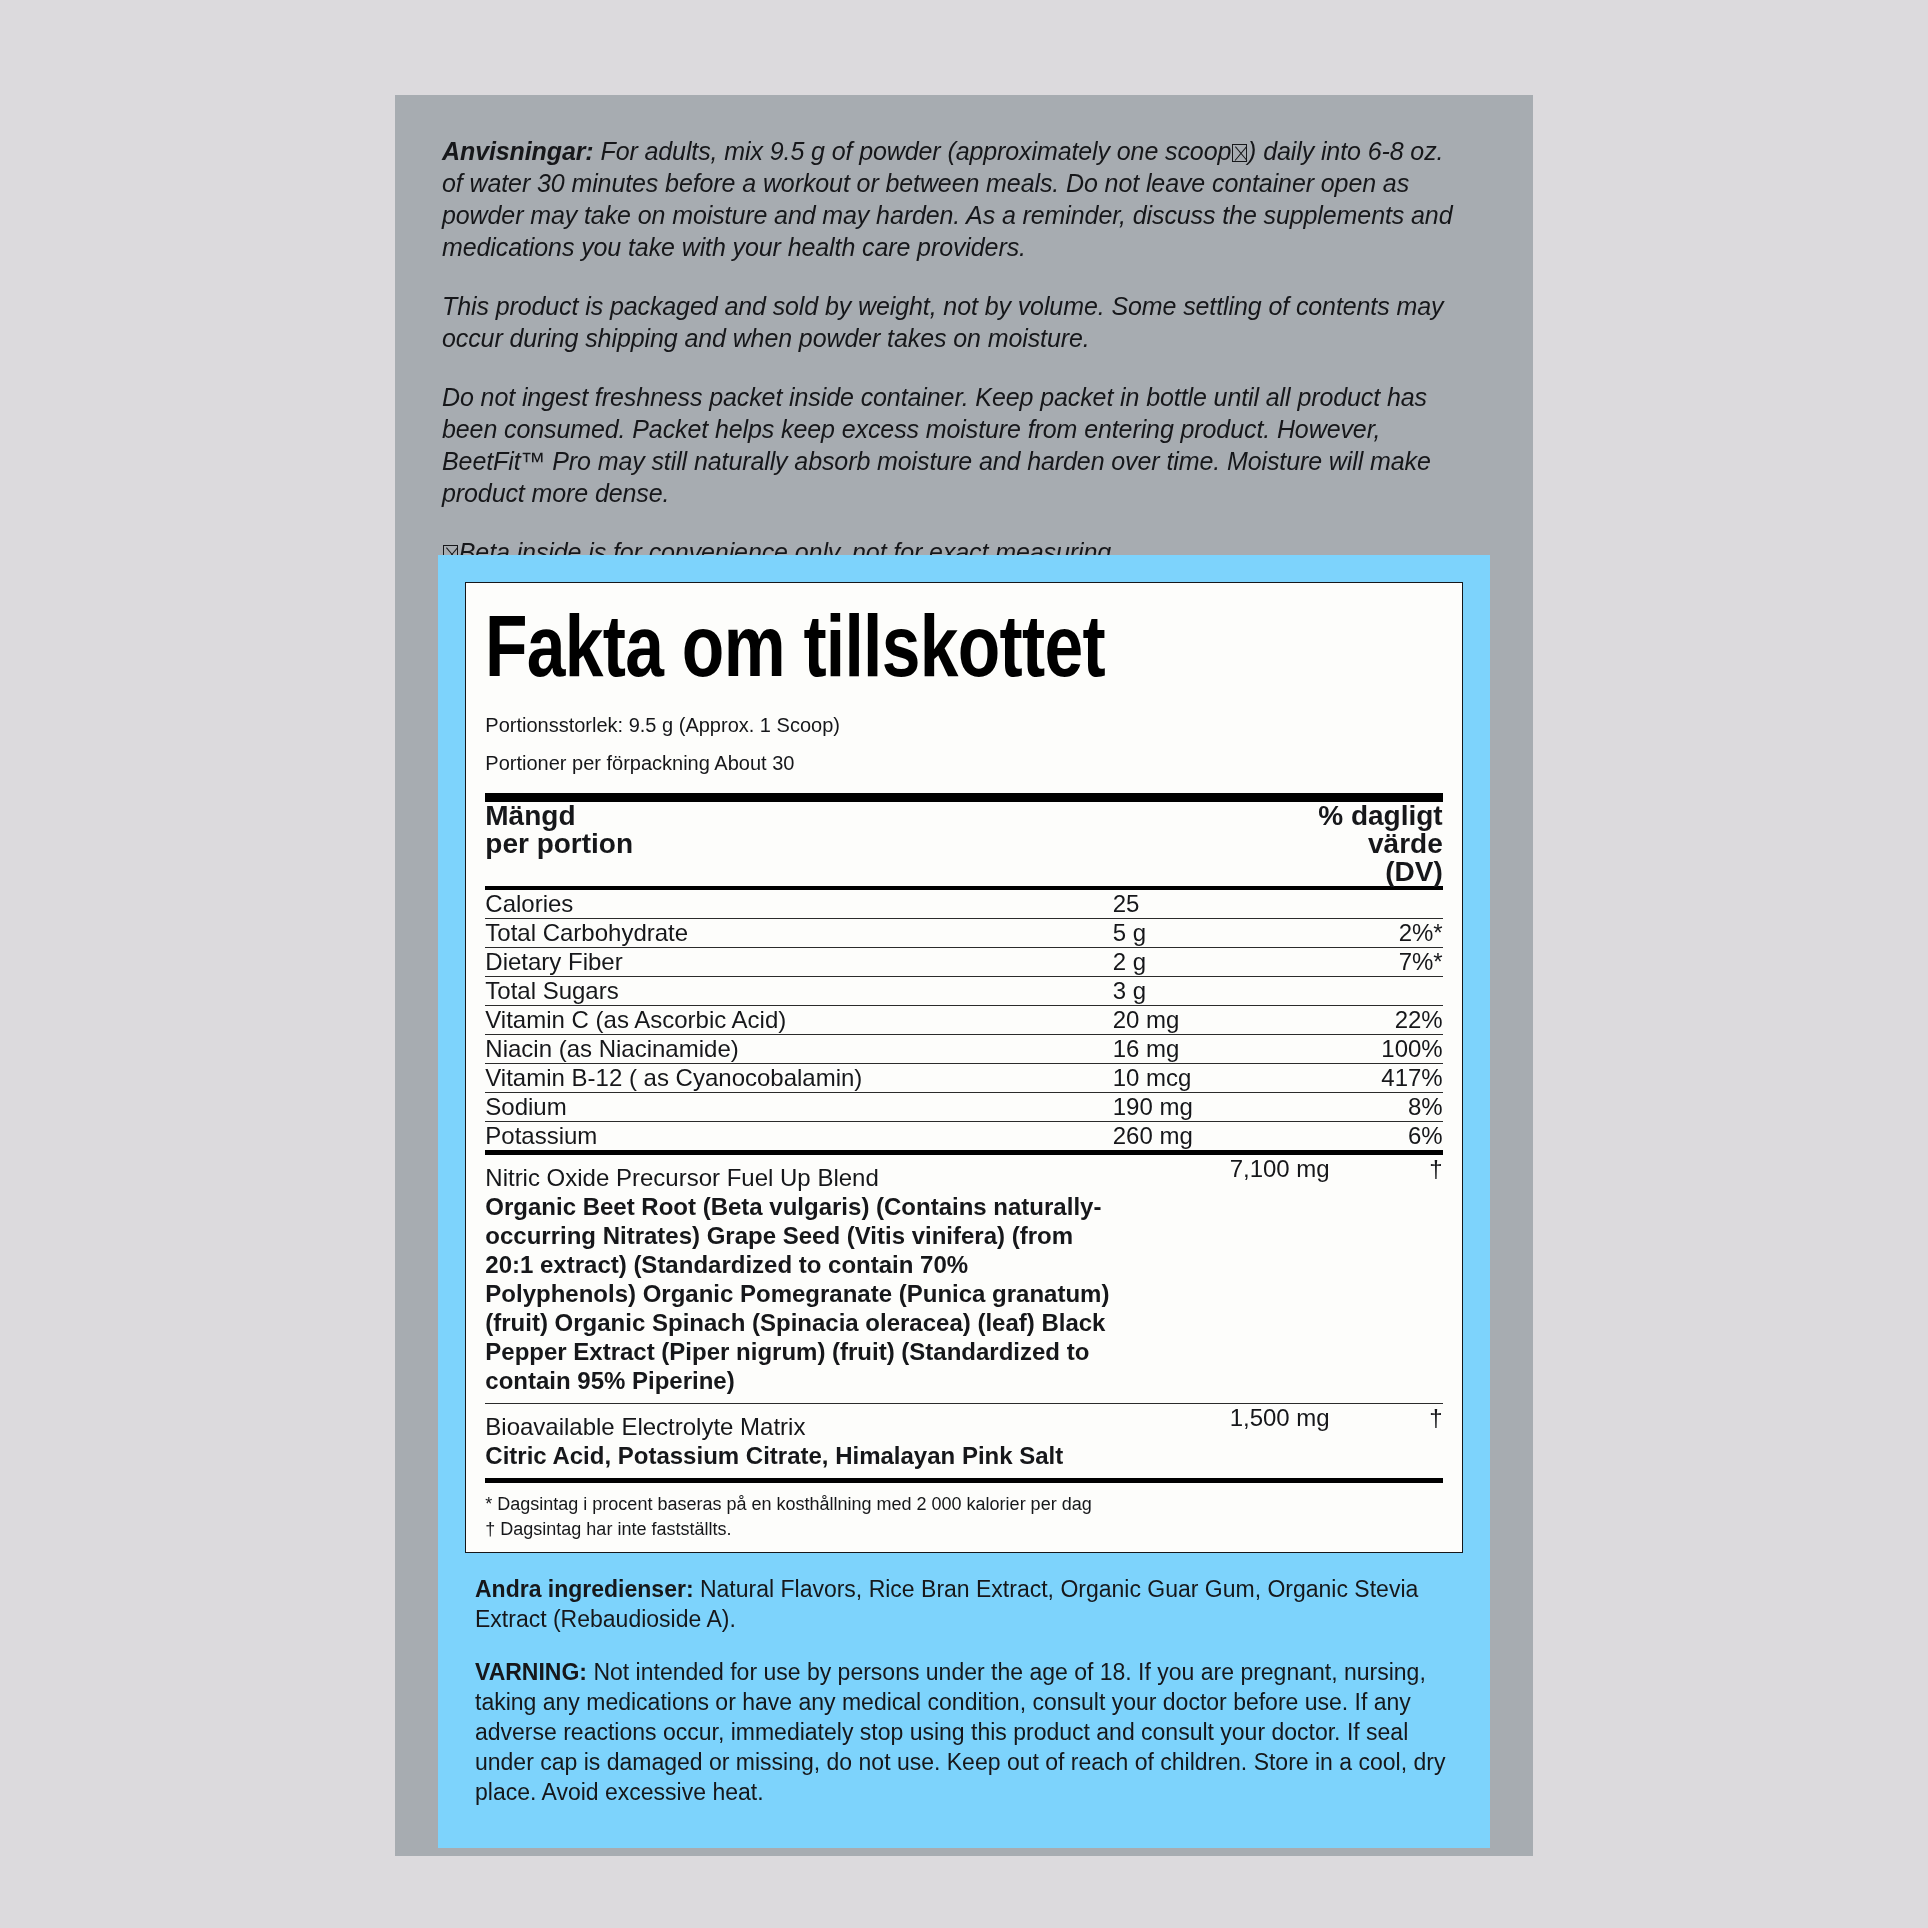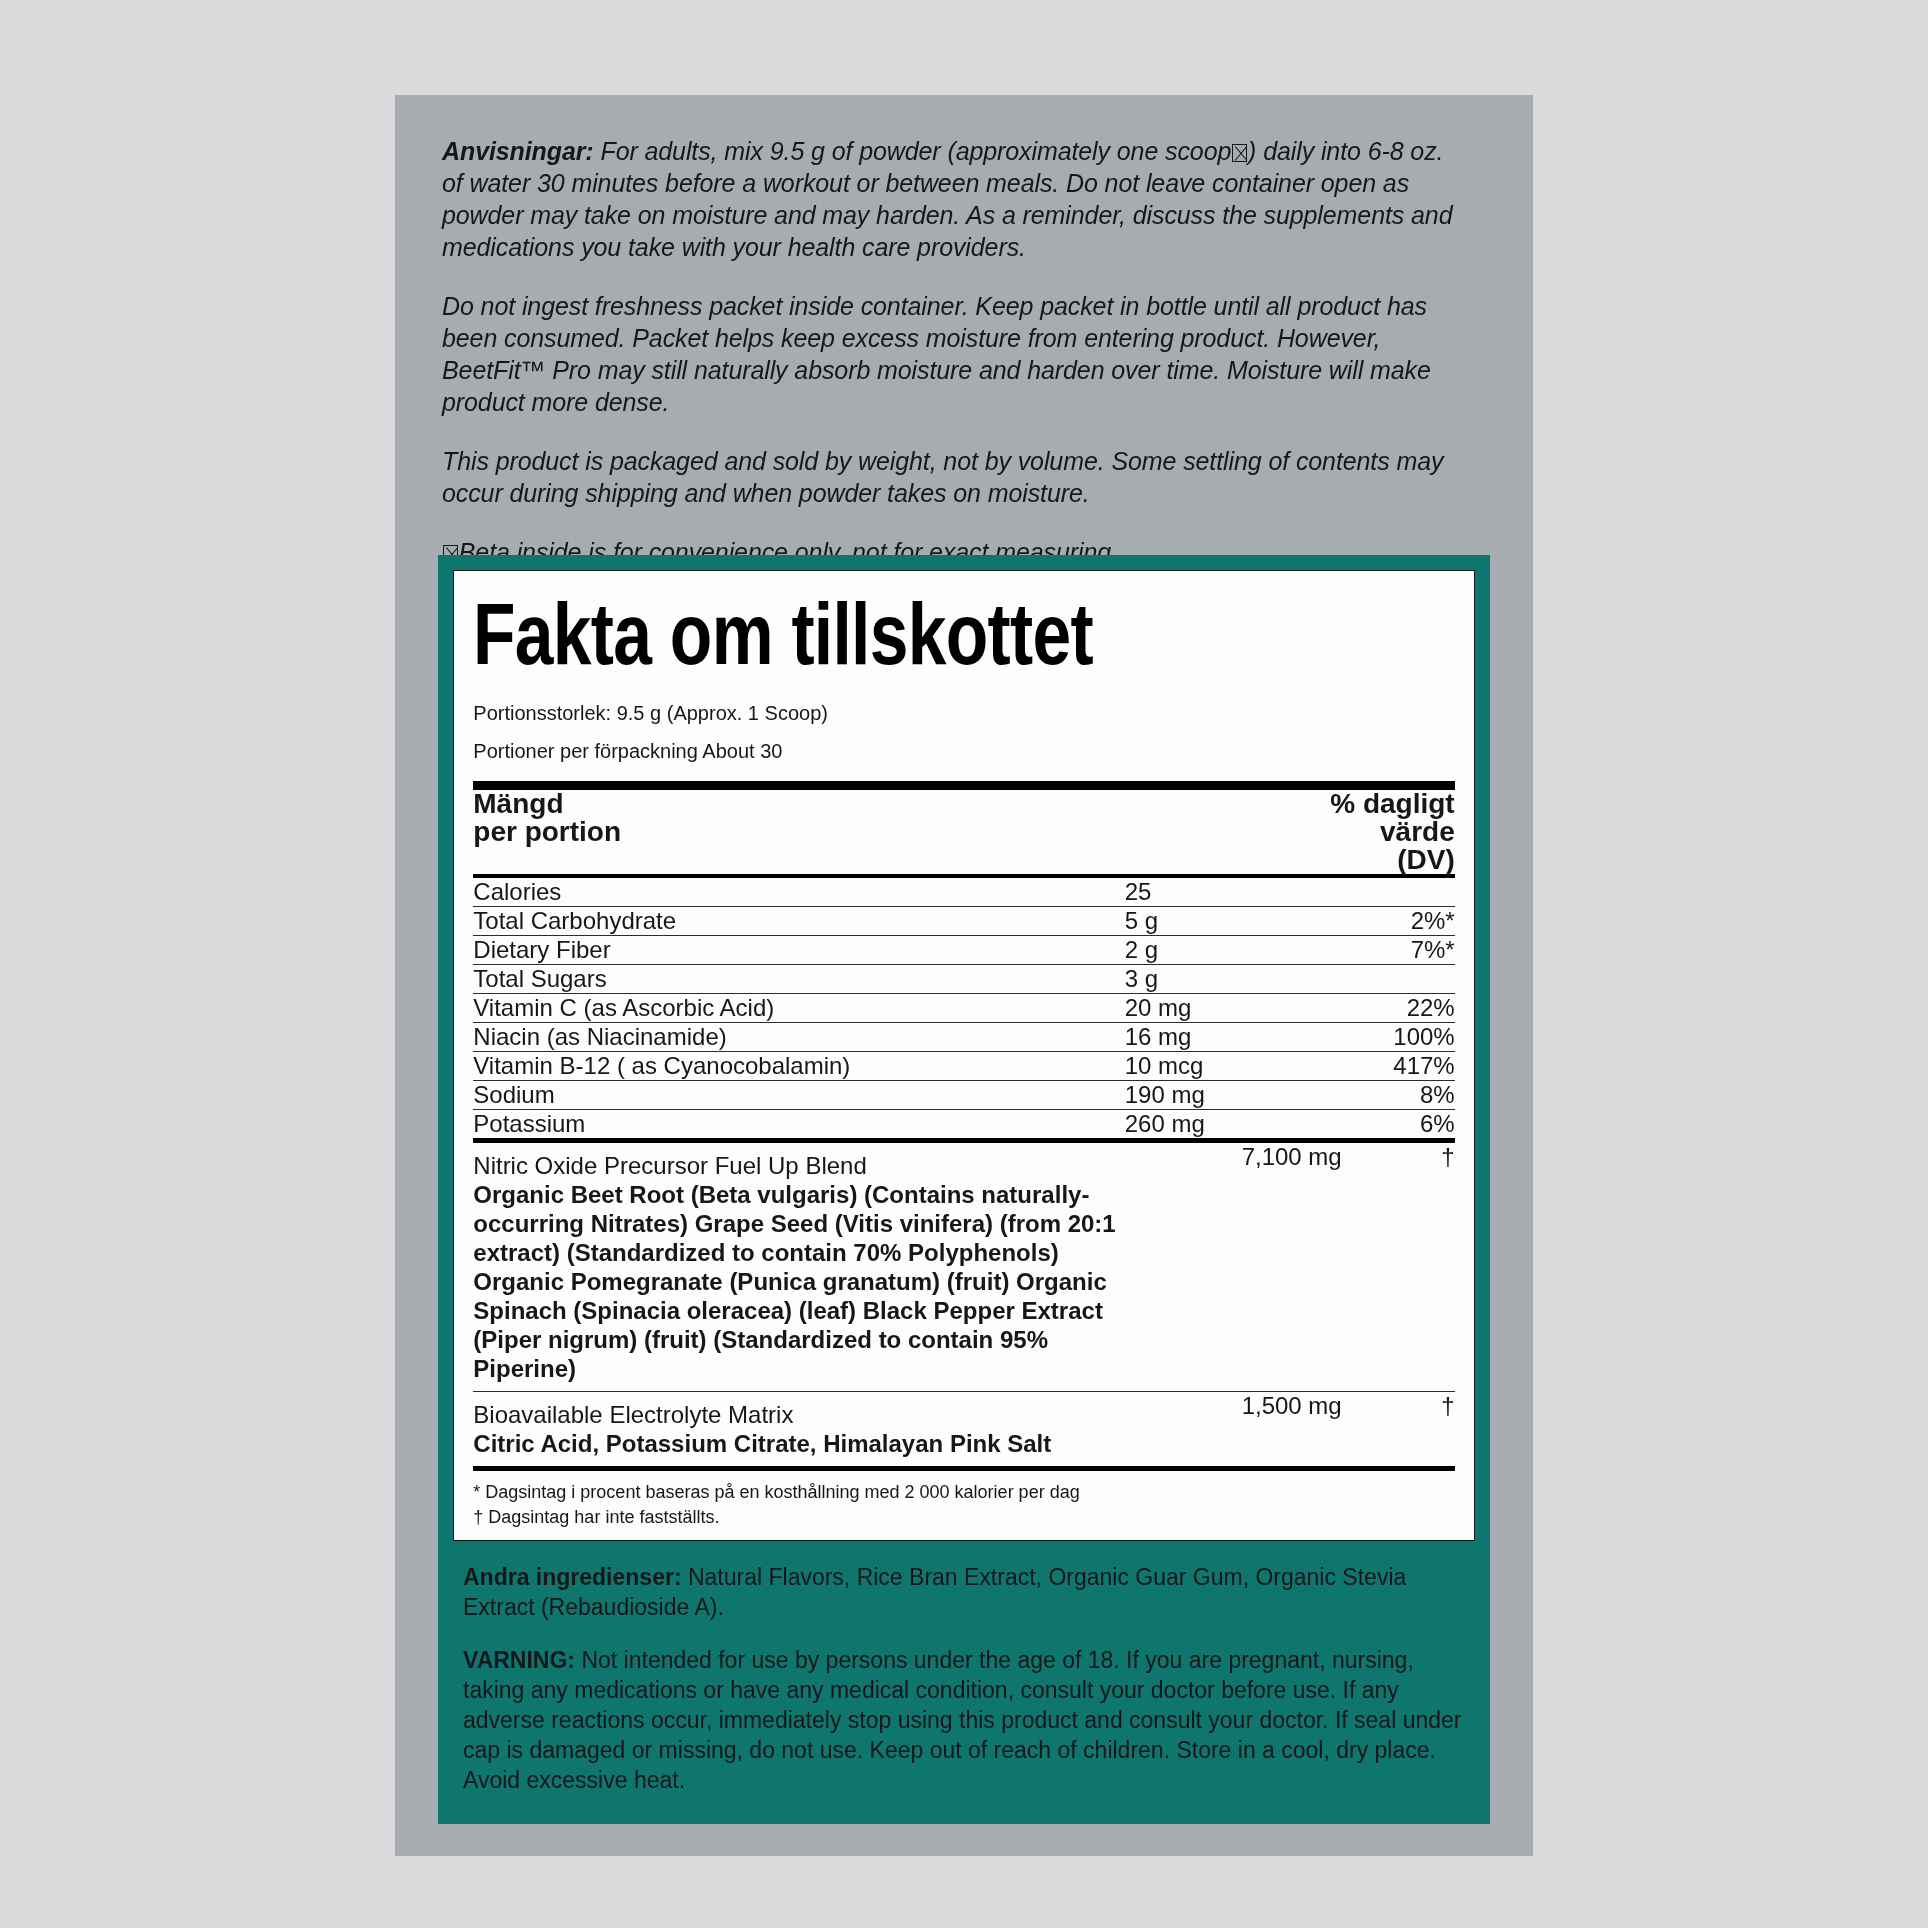--- a/index.html
+++ b/index.html
@@ -59,23 +59,23 @@
   }
   .tofu::before { transform: rotate(50deg); }
   .tofu::after  { transform: rotate(-50deg); }
 
   
   #facts-card {
     position: absolute;
     left: 43px;
     top: 460px;
     width: 1052px;
-    background: #0f766e;
+    background: #7dd3fc;
     box-sizing: border-box;
-    padding: 4px;
+    padding: 16px;
   }
   #facts-inner {
     border: 1.9px solid #16171a;
     margin: 11.3px 11.3px 0 11.3px;
     padding: 13px 19px 11.3px 19px;
     box-sizing: border-box;
     background: #fdfdfb;
   }
 
   #facts-title {
@@ -147,23 +147,23 @@
 </style>
 </head>
 <body>
 
 <div id="gray-panel">
 
   <div id="directions-block">
 
     <p><span class="lbl-bold">Anvisningar:</span><span> For adults, mix 9.5 g of powder (approximately one scoop</span><span class="tofu"></span><span>) daily into 6-8 oz. of water 30 minutes before a workout or between meals. Do not leave container open as powder may take on moisture and may harden. As a reminder, discuss the supplements and medications you take with your health care providers.</span></p>
 
+    <p>This product is packaged and sold by weight, not by volume. Some settling of contents may occur during shipping and when powder takes on moisture.</p>
+
     <p>Do not ingest freshness packet inside container. Keep packet in bottle until all product has been consumed. Packet helps keep excess moisture from entering product. However, BeetFit™ Pro may still naturally absorb moisture and harden over time. Moisture will make product more dense.</p>
-
-    <p>This product is packaged and sold by weight, not by volume. Some settling of contents may occur during shipping and when powder takes on moisture.</p>
 
     <p><span class="tofu"></span><span>Beta inside is for convenience only, not for exact measuring</span></p>
   </div>
 
   <div id="facts-card">
 
     <div id="facts-inner">
 
       <div id="facts-title">Fakta om tillskottet</div>
 

